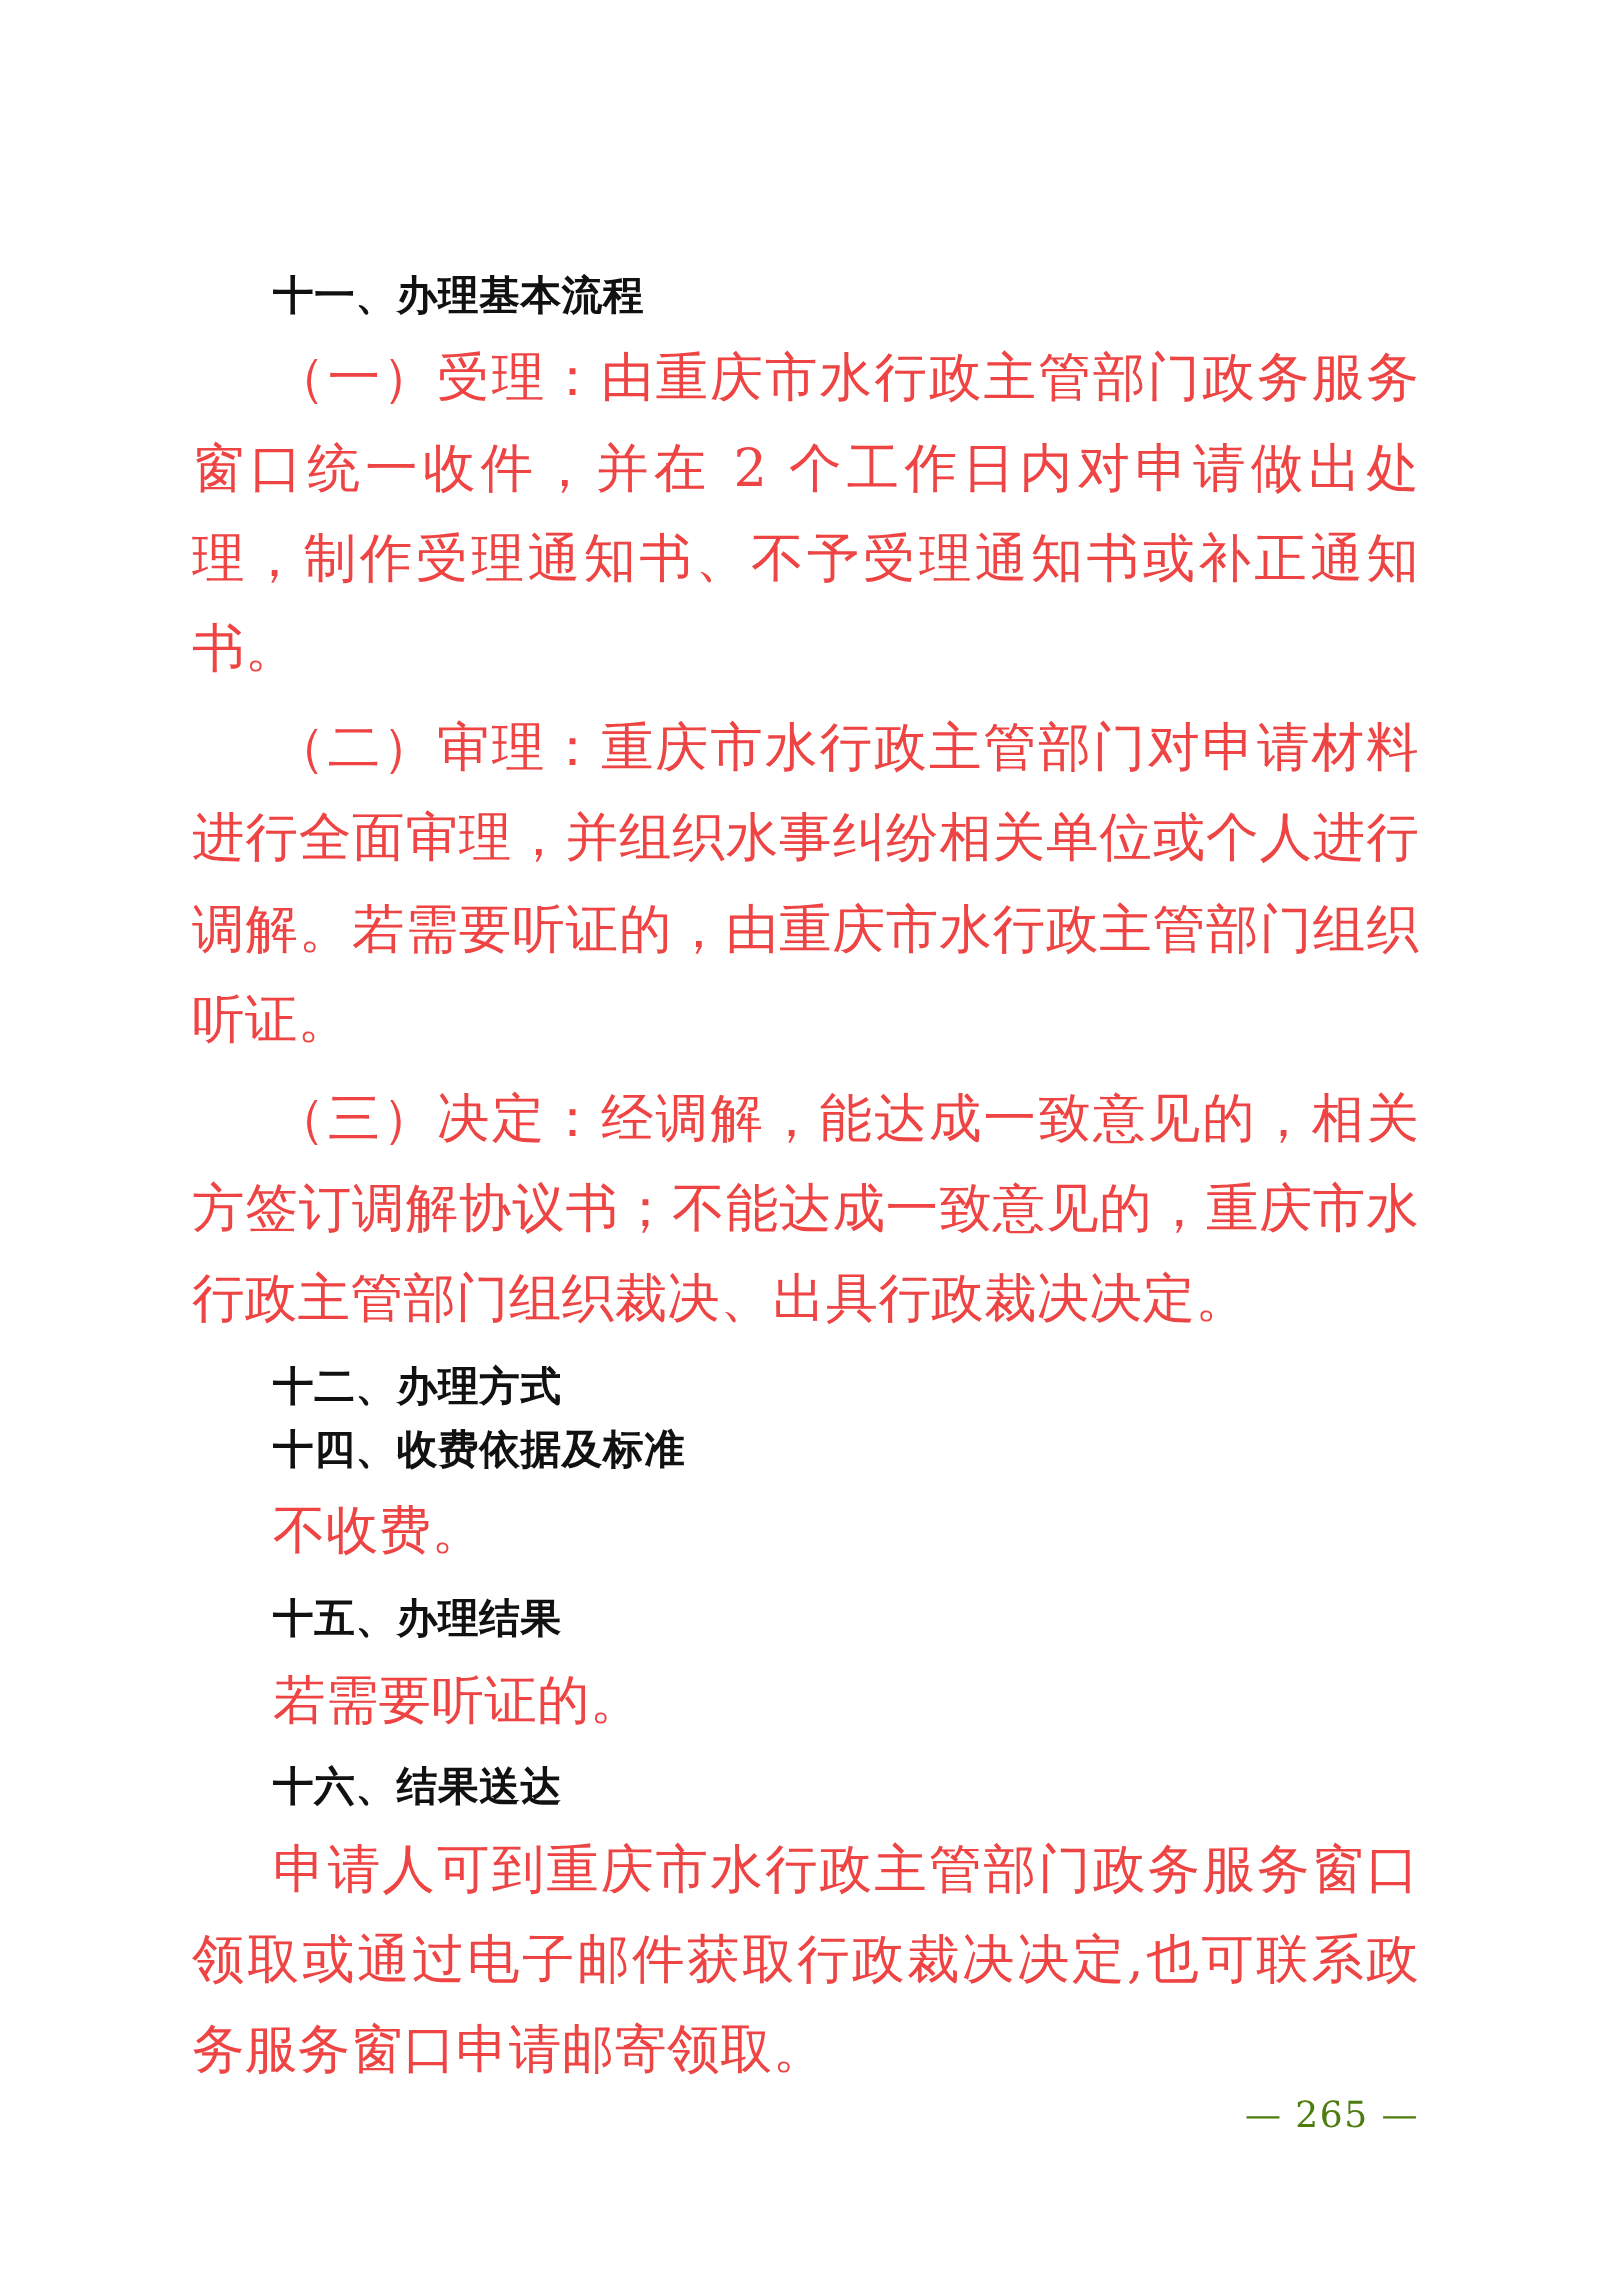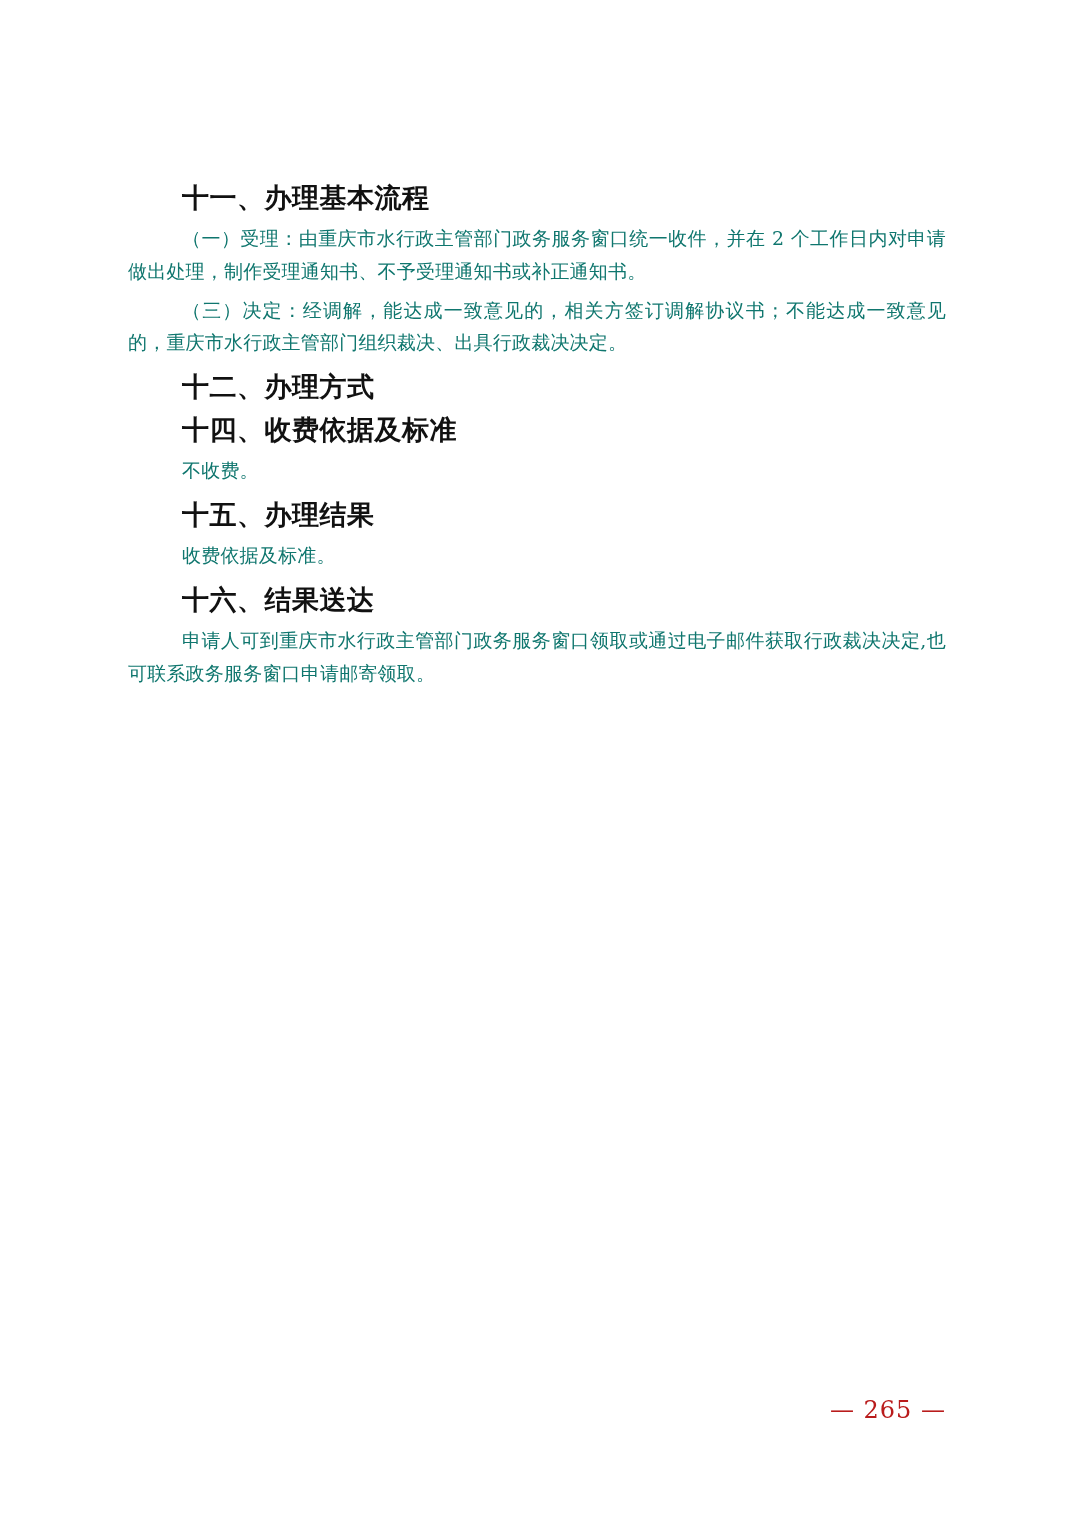--- a/index.html
+++ b/index.html
@@ -29,61 +29,62 @@
     margin: 0 0 6px 0;
     padding: 0;
     text-indent: 54px;
     letter-spacing: 0.5px;
     color: #111111;
   }
   h2.section-heading + p.para {
     margin-top: 0;
   }
   p.para {
-    font-size: 19px;
+    font-size: 35px;
     line-height: 1.72;
     margin: 0 0 6px 0;
     padding: 0;
     text-indent: 54px;
     text-align: justify;
     text-justify: inter-ideograph;
     letter-spacing: 0.2px;
-    color: #0f766e;
+    color: #ef4444;
   }
   p.para.block {
     margin-bottom: 10px;
   }
   .page-number {
     position: absolute;
     right: 128px;
     bottom: 96px;
     font-size: 24px;
     font-family: "DejaVu Serif", "Liberation Serif", serif;
-    color: #b91c1c;
+    color: #4d7c0f;
     letter-spacing: 1px;
   }
 </style>
 </head>
 <body>
 
 <div class="page">
   <div class="doc-body">
 
     <h2 class="section-heading">十一、办理基本流程</h2>
     <p class="para">（一）受理：由重庆市水行政主管部门政务服务窗口统一收件，并在 2 个工作日内对申请做出处理，制作受理通知书、不予受理通知书或补正通知书。</p>
+    <p class="para">（二）审理：重庆市水行政主管部门对申请材料进行全面审理，并组织水事纠纷相关单位或个人进行调解。若需要听证的，由重庆市水行政主管部门组织听证。</p>
     <p class="para block">（三）决定：经调解，能达成一致意见的，相关方签订调解协议书；不能达成一致意见的，重庆市水行政主管部门组织裁决、出具行政裁决决定。</p>
 
     <h2 class="section-heading">十二、办理方式</h2>
 
 
     <h2 class="section-heading">十四、收费依据及标准</h2>
     <p class="para block">不收费。</p>
 
     <h2 class="section-heading">十五、办理结果</h2>
-    <p class="para block">收费依据及标准。</p>
+    <p class="para block">若需要听证的。</p>
 
     <h2 class="section-heading">十六、结果送达</h2>
     <p class="para">申请人可到重庆市水行政主管部门政务服务窗口领取或通过电子邮件获取行政裁决决定,也可联系政务服务窗口申请邮寄领取。</p>
 
   </div>
 
   <div class="page-number">— 265 —</div>
 </div>
 
 </body></html>

